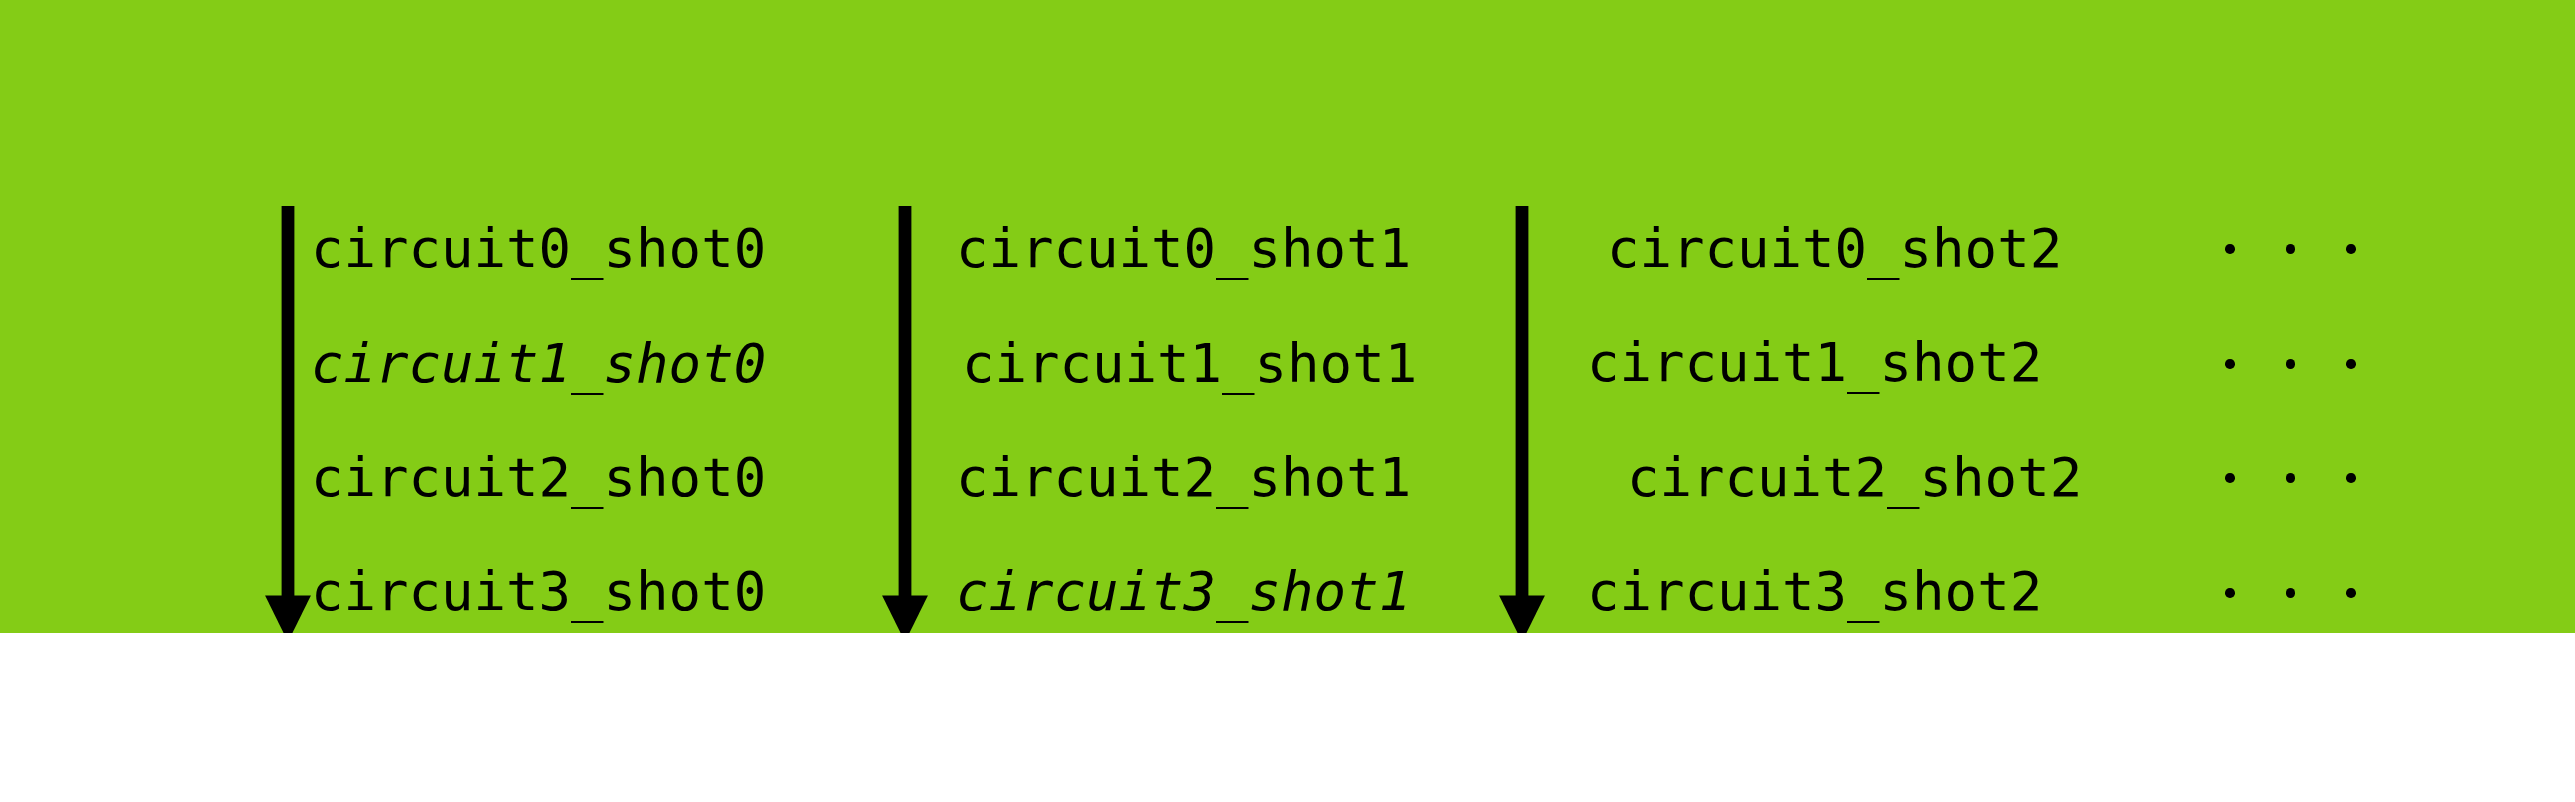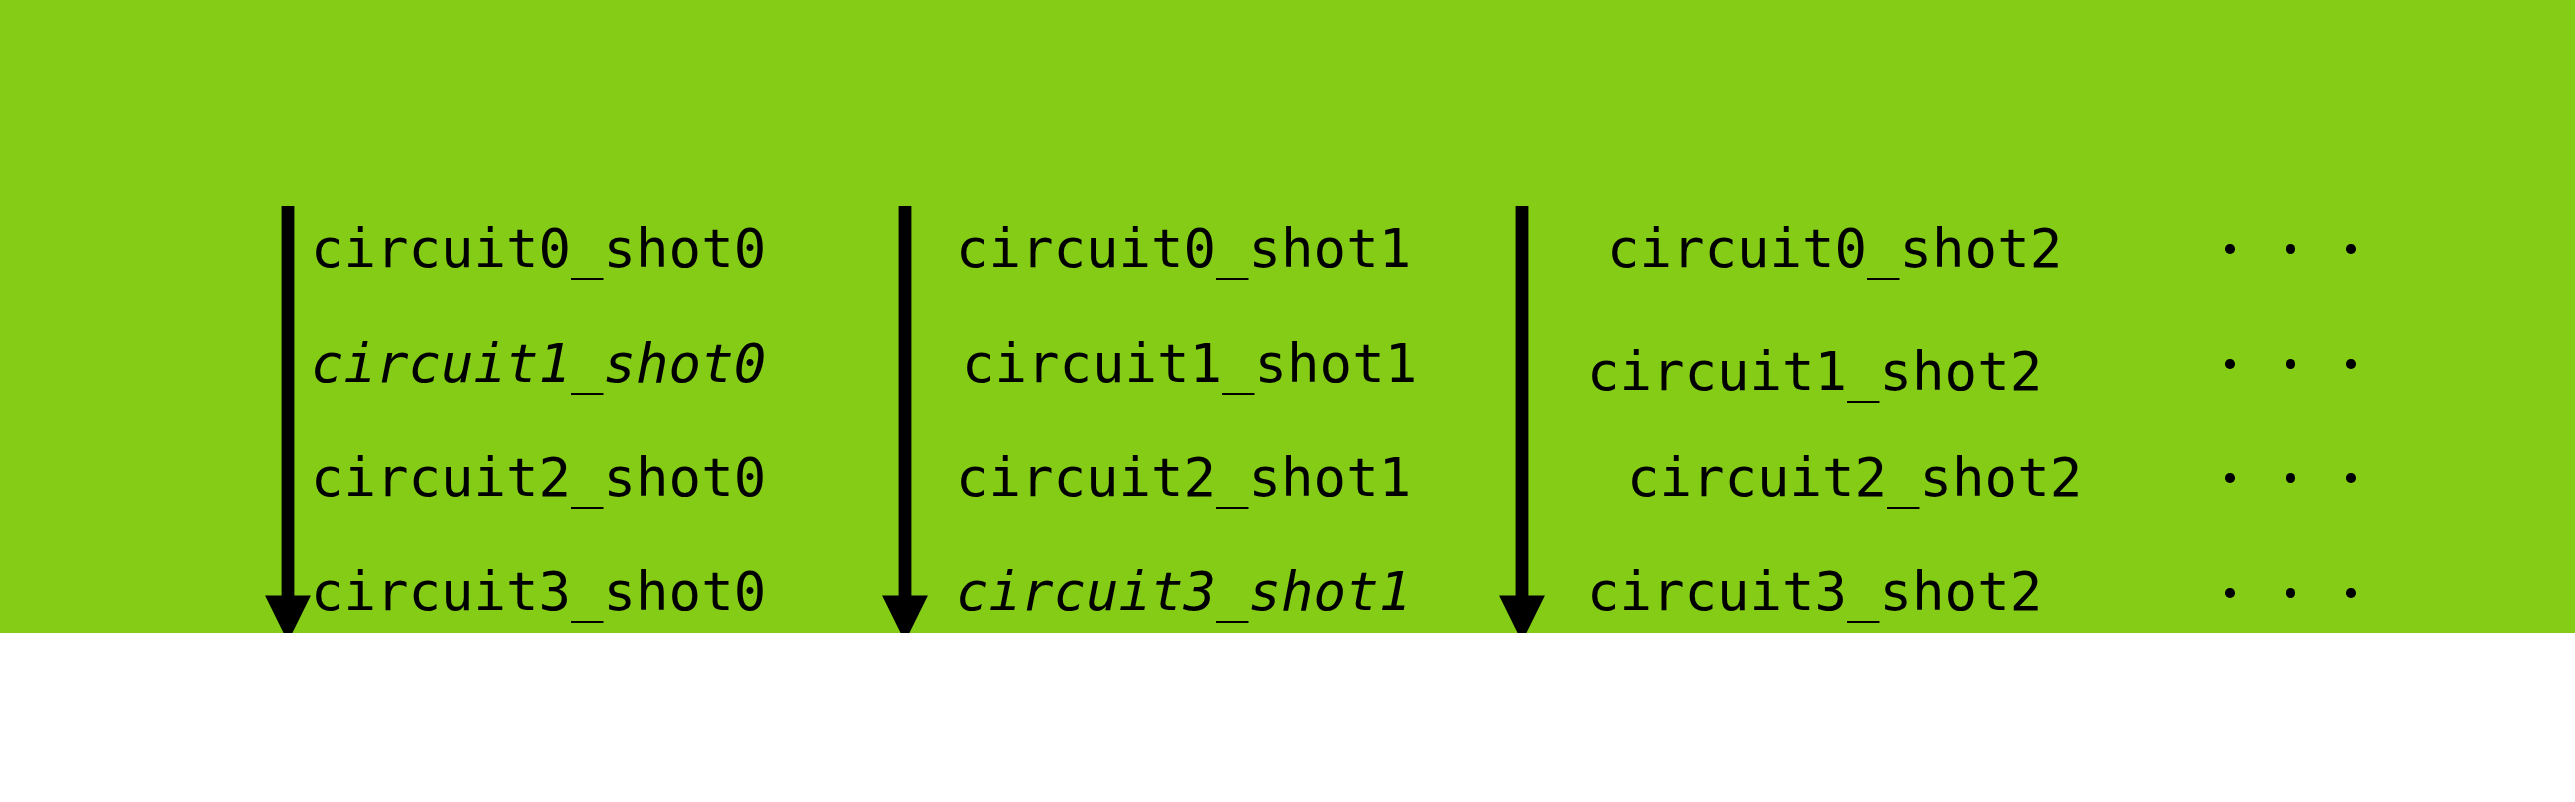--- a/index.html
+++ b/index.html
@@ -104,21 +104,21 @@
     </div>
   </div>
 
   <div class="arrow-column">
     <svg class="arrow-glyph" style="left:1498px;" viewBox="0 0 90 820" width="48" height="437" xmlns="http://www.w3.org/2000/svg">
       <rect x="33" y="0" width="24" height="735" fill="#000000"></rect>
       <polygon points="2,731 88,731 45,818" fill="#000000"></polygon>
     </svg>
     <div class="label-stack">
       <div class="shot-label" style="left:1587px; top:222px;margin-left:20px;">circuit0_shot2</div>
-      <div class="shot-label" style="left:1587px; top:345px;">circuit1_shot2</div>
+      <div class="shot-label" style="left:1587px; top:336px;">circuit1_shot2</div>
       <div class="shot-label" style="left:1587px; top:451px;margin-left:40px;">circuit2_shot2</div>
       <div class="shot-label" style="left:1587px; top:565px;">circuit3_shot2</div>
     </div>
   </div>
 
   <div class="ellipsis-column">
     <div class="ellipsis-row" style="left:2225px; top:244px;">
       <span class="ellipsis-dot"></span>
       <span class="ellipsis-dot"></span>
       <span class="ellipsis-dot"></span>

